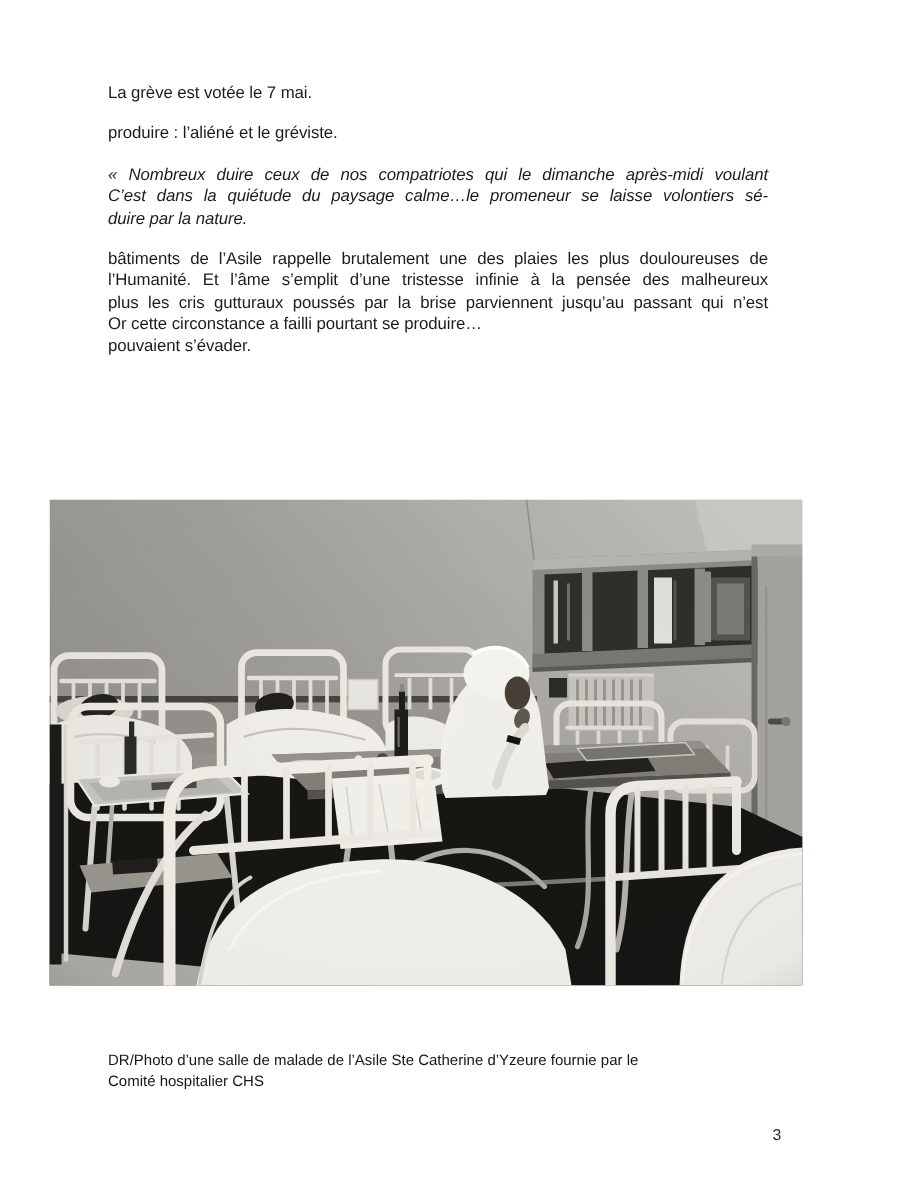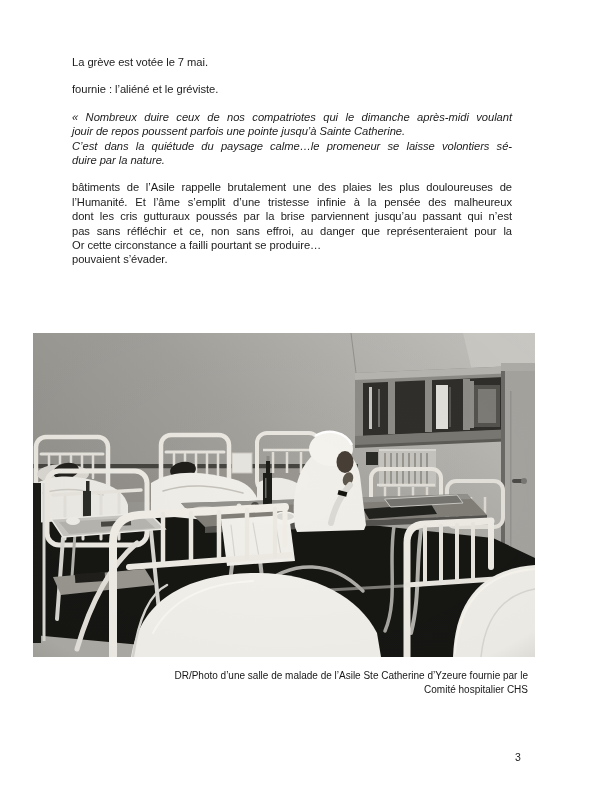--- a/index.html
+++ b/index.html
@@ -15,51 +15,49 @@
   .para { margin:0 16px 13px 0; }
   .para.italic { font-style:italic; }
   .line { text-align:left; }
   .line.fill { text-align:justify; text-align-last:justify; }
   .photo-fig {
     position:absolute; left:33px; top:333px; width:502px; height:324px;
     margin:0; padding:0; line-height:0;
   }
   .photo-fig svg { display:block; }
   .caption {
-    position:absolute; left:72px; top:669px; width:456px;
-    text-align:right; font-size:10px; line-height:14px; color:#161616;
+    position:absolute; left:72px; top:701px; width:456px;
+    text-align:left; font-size:10px; line-height:14px; color:#161616;
   }
   .page-number {
     position:absolute; left:508px; top:751px; width:20px;
     font-size:10.5px; text-align:center; color:#222;
   }
 </style>
 </head>
 <body>
 
 <div class="page">
 
   <div class="text-col">
       <div class="para">
         <div class="line">La grève est votée le 7 mai.</div>
       </div>
       <div class="para">
-        <div class="line">fournie : l’aliéné et le gréviste.</div>
+        <div class="line">produire : l’aliéné et le gréviste.</div>
       </div>
       <div class="para italic">
         <div class="line fill">« Nombreux duire ceux de nos compatriotes qui le dimanche après-midi voulant</div>
-        <div class="line">jouir de repos poussent parfois une pointe jusqu’à Sainte Catherine.</div>
         <div class="line fill">C’est dans la quiétude du paysage calme…le promeneur se laisse volontiers sé-</div>
         <div class="line">duire par la nature.</div>
       </div>
       <div class="para">
         <div class="line fill">bâtiments de l’Asile rappelle brutalement une des plaies les plus douloureuses de</div>
         <div class="line fill">l’Humanité. Et l’âme s’emplit d’une tristesse infinie à la pensée des malheureux</div>
-        <div class="line fill">dont les cris gutturaux poussés par la brise parviennent jusqu’au passant qui n’est</div>
-        <div class="line fill">pas sans réfléchir et ce, non sans effroi, au danger que représenteraient pour la</div>
+        <div class="line fill">plus les cris gutturaux poussés par la brise parviennent jusqu’au passant qui n’est</div>
         <div class="line">Or cette circonstance a failli pourtant se produire…</div>
         <div class="line">pouvaient s’évader.</div>
       </div>
     </div>
 
   <figure class="photo-fig">
     <svg width="502" height="324" viewBox="0 0 502 324" xmlns="http://www.w3.org/2000/svg">
       <defs>
         <linearGradient id="wallg" x1="0" y1="0.75" x2="1" y2="0.05">
           <stop offset="0" stop-color="#8d8b86"></stop>

